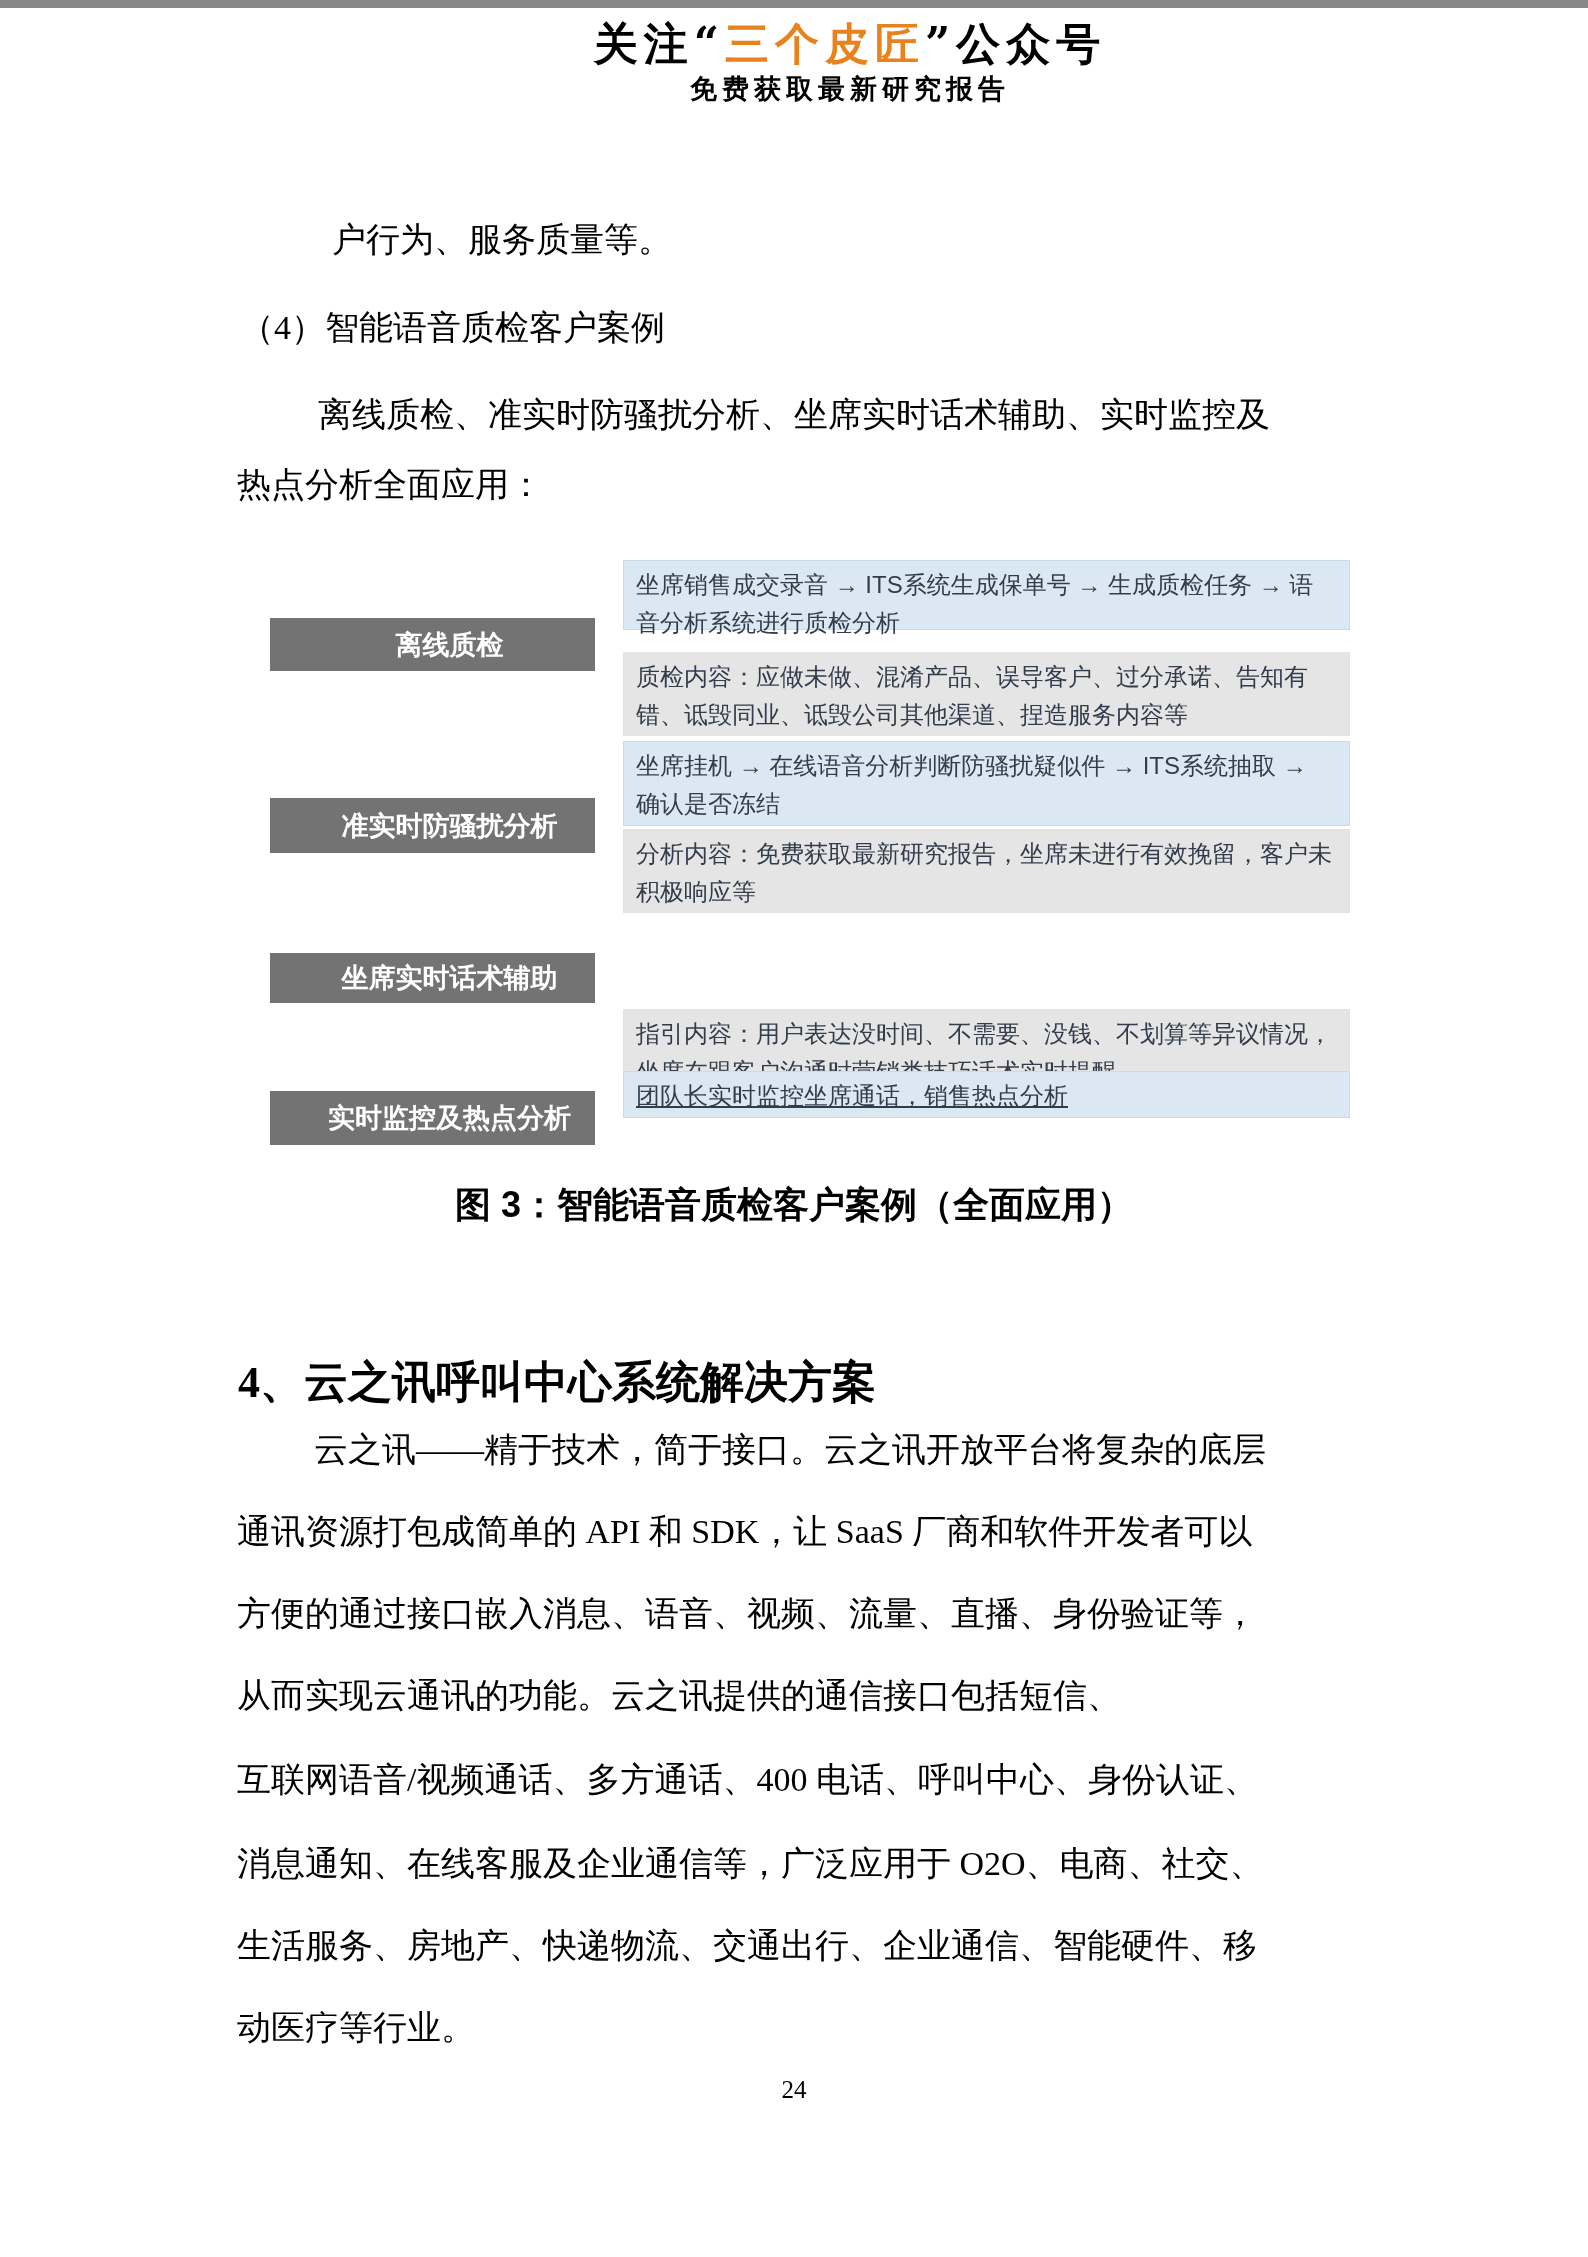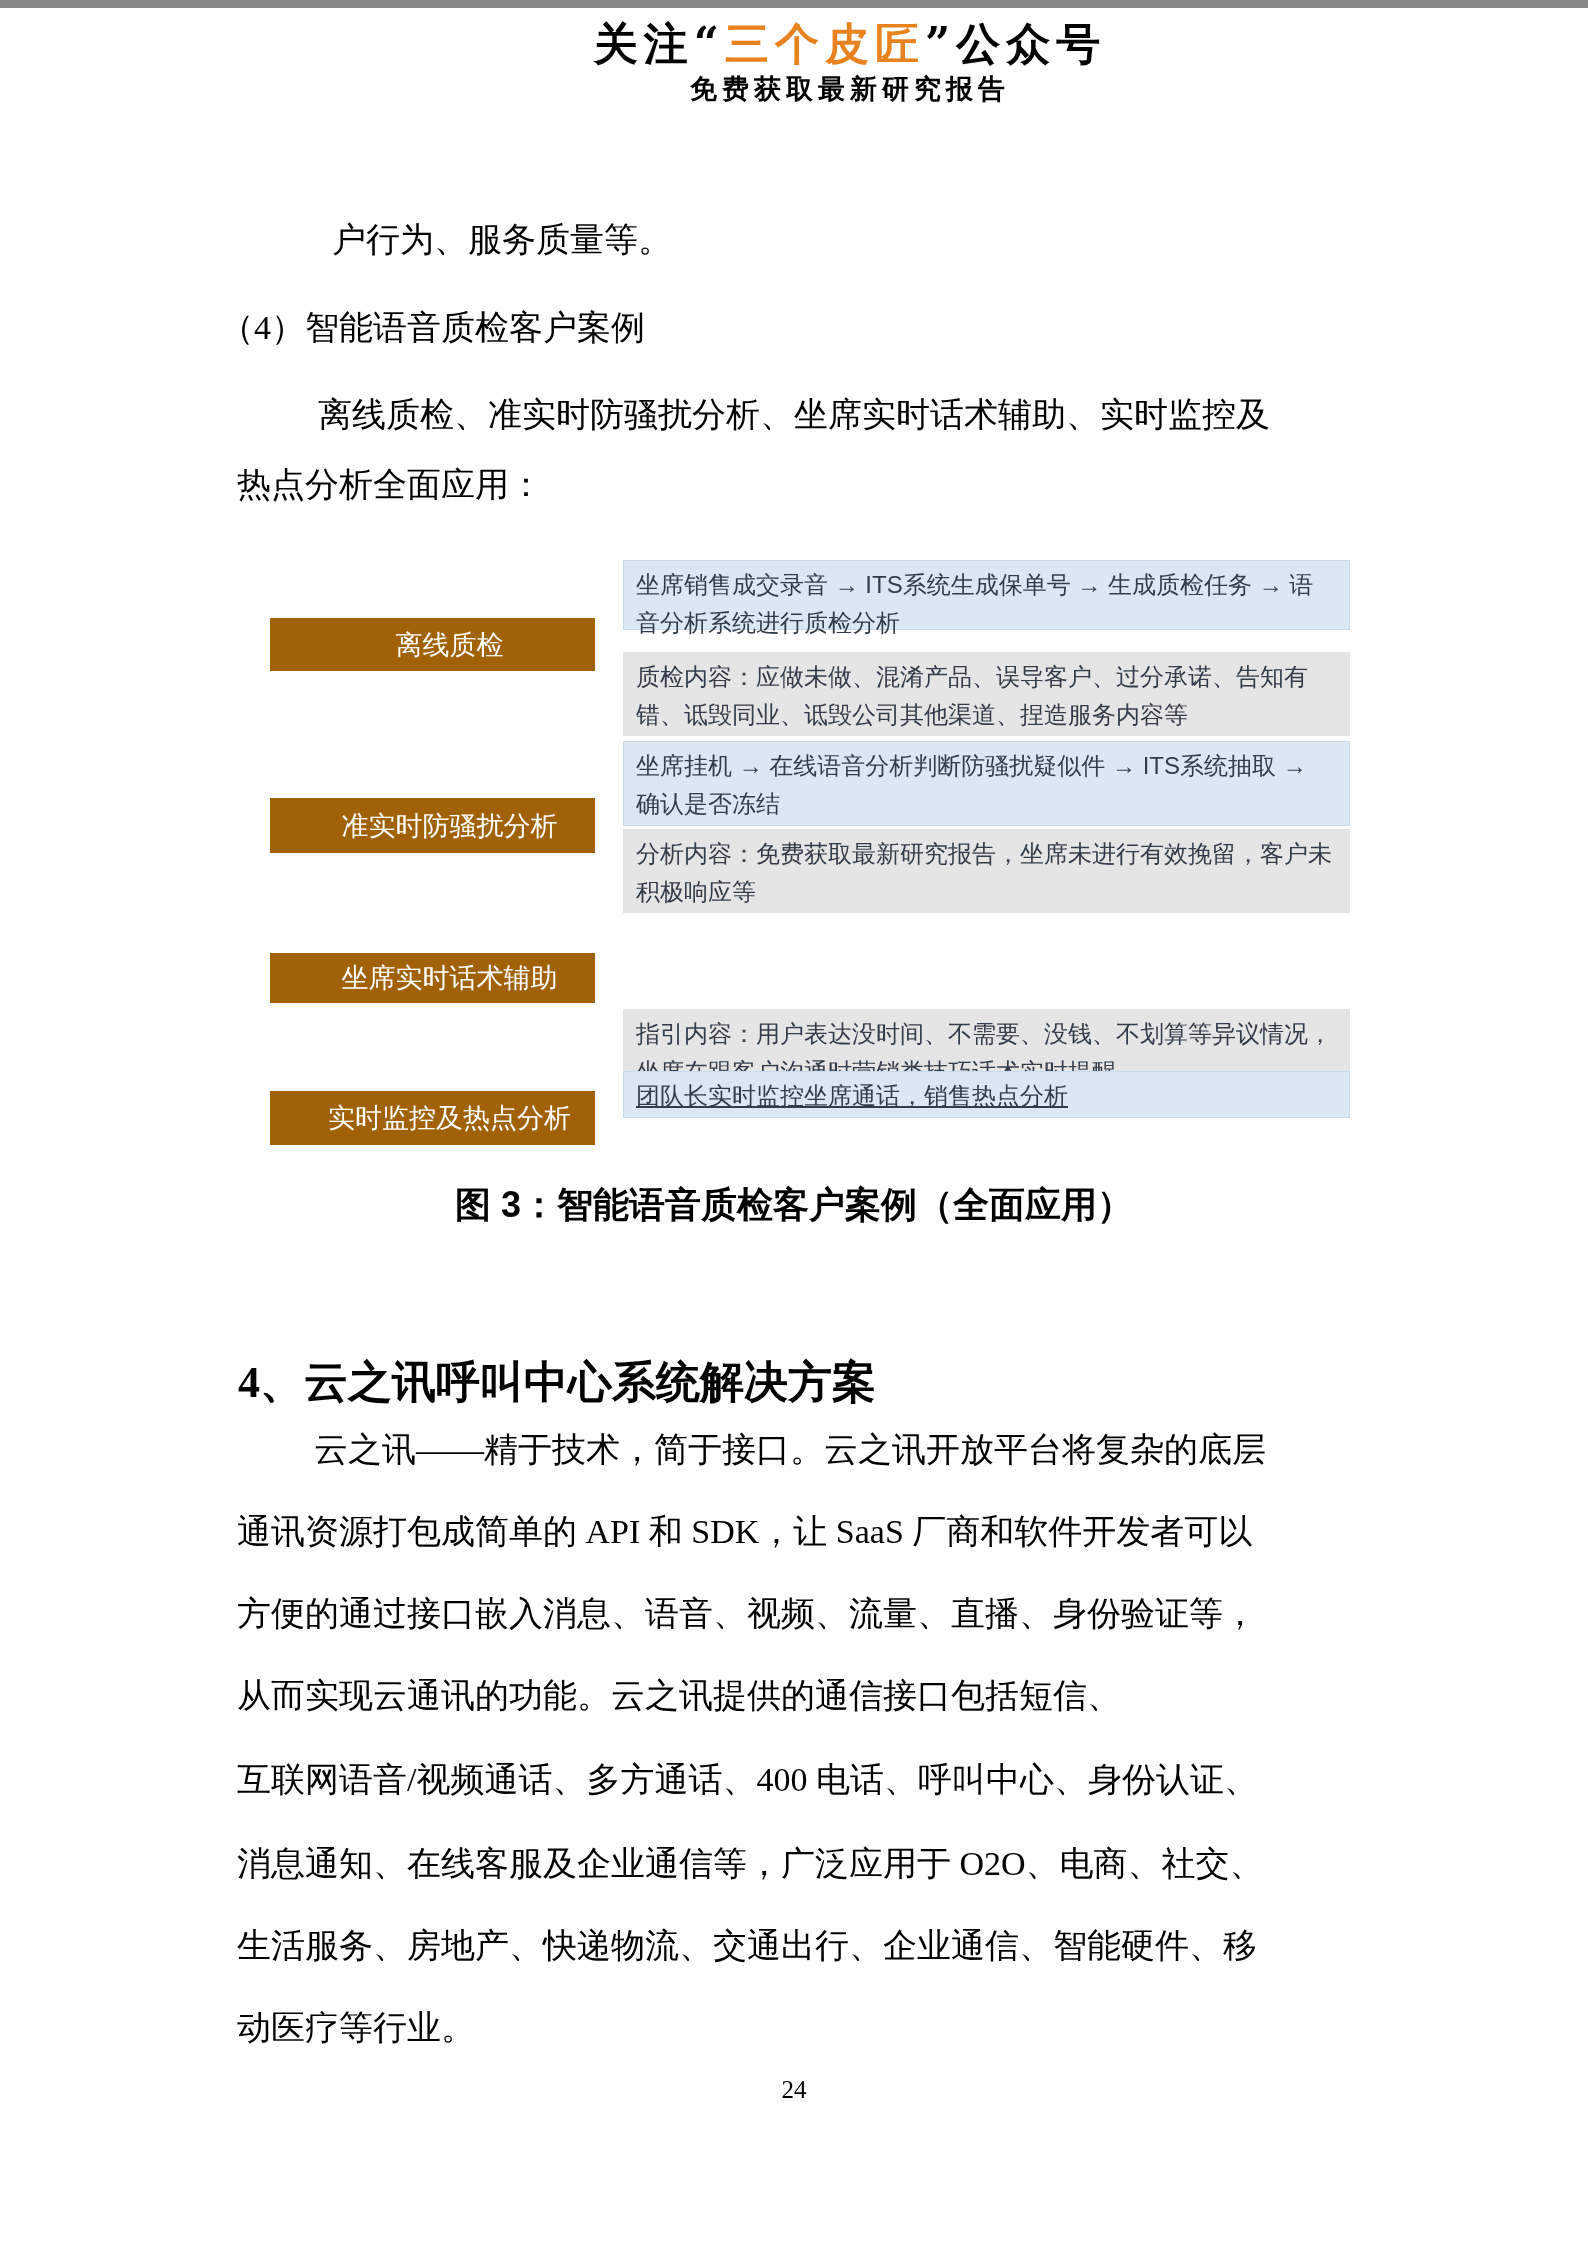--- a/index.html
+++ b/index.html
@@ -16,22 +16,22 @@
   .hdr{position:absolute;top:10px;left:112px;right:0;text-align:center;
        font-family:"DejaVu Serif","Liberation Serif",serif;font-weight:bold;}
   .hdr-line1{font-size:44px;letter-spacing:6px;line-height:52px;}
   .hdr-line1 .brand{color:#e8821e;}
   .hdr-line2{font-size:27px;letter-spacing:5px;line-height:34px;margin-top:2px;}
   
   .t{position:absolute;font-size:34px;line-height:44px;white-space:nowrap;}
   
   .fig{position:absolute;left:265px;top:552px;width:1085px;height:585px;
        font-family:"Liberation Sans","DejaVu Sans",sans-serif;}
-  .fig .lbl{position:absolute;left:5px;width:325px;background:#a16207;color:#fff;
-       font-weight:normal;font-size:27px;display:flex;align-items:center;justify-content:center;
+  .fig .lbl{position:absolute;left:5px;width:325px;background:#737373;color:#fff;
+       font-weight:bold;font-size:27px;display:flex;align-items:center;justify-content:center;
        box-sizing:border-box;padding-left:34px;}
   .lbl1{top:58px;height:53px;}
   .lbl2{top:238px;height:55px;}
   .lbl3{top:393px;height:50px;}
   .lbl4{top:531px;height:54px;}
   .fig .row{position:absolute;left:358px;width:727px;box-sizing:border-box;
        font-size:24px;line-height:38px;padding:5px 12px;color:#323c4b;}
   .row.flow{background:#dbe8f4;border:1px solid #c9dbee;}
   .row.desc{background:#e5e5e5;border:1px solid #e3e3dd;}
   .r1{top:0px;height:70px;}
@@ -53,21 +53,21 @@
 <div class="page">
 
   <div class="hdr">
     <div class="hdr-line1">
       <span>关注</span><span>“</span><span class="brand">三个皮匠</span><span>”</span><span>公众号</span>
     </div>
     <div class="hdr-line2">免费获取最新研究报告</div>
   </div>
 
   <div class="t" style="left:332px;top:210px;">户行为、服务质量等。</div>
-  <div class="t" style="left:220px;top:298px;">（4）智能语音质检客户案例</div>
+  <div class="t" style="left:240px;top:298px;">（4）智能语音质检客户案例</div>
   <div class="t" style="left:318px;top:385px;">离线质检、准实时防骚扰分析、坐席实时话术辅助、实时监控及</div>
   <div class="t" style="left:237px;top:455px;">热点分析全面应用：</div>
 
   <div class="fig">
     <div class="lbl lbl1">离线质检</div>
     <div class="lbl lbl2">准实时防骚扰分析</div>
     <div class="lbl lbl3">坐席实时话术辅助</div>
     <div class="lbl lbl4">实时监控及热点分析</div>
 
     <div class="row flow r1">坐席销售成交录音 → ITS系统生成保单号 → 生成质检任务 → 语音分析系统进行质检分析</div>

